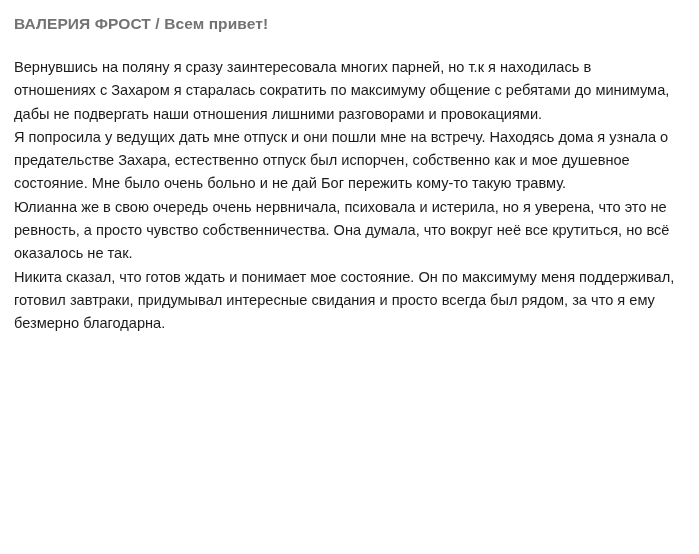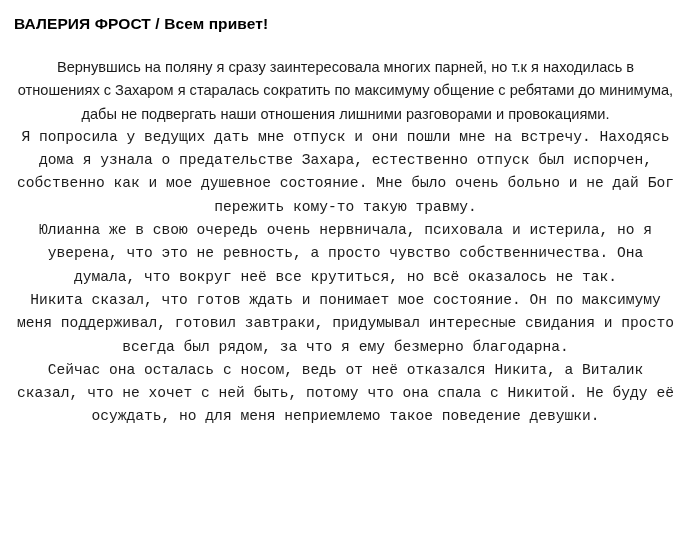--- a/index.html
+++ b/index.html
@@ -17,43 +17,41 @@
   .page {
     box-sizing: border-box;
     width: 699px;
     height: 554px;
     padding: 14px 18px 0 14px;
   }
   .article-title {
     font-size: 15.5px;
     font-weight: bold;
     line-height: 20px;
-    color: #000000;
+    color: #737373;
     margin: 0 0 22px 0;
     letter-spacing: 0.1px;
   }
   .article-body {
     font-size: 14.6px;
     line-height: 23.3px;
     color: #1b1b1b;
   }
   .article-body p {
     margin: 0 4px 0 0;
-    text-align: center;
+    text-align: left;
   }
   .article-body p + p {
     margin-top: 0px;
-    font-family: Liberation Mono, monospace;
   }
 </style>
 </head>
 <body>
 
 <div class="page">
   <h1 class="article-title">ВАЛЕРИЯ ФРОСТ / Всем привет!</h1>
   <div class="article-body">
     <p>Вернувшись на поляну я сразу заинтересовала многих парней, но т.к я находилась в отношениях с Захаром я старалась сократить по максимуму общение с ребятами до минимума, дабы не подвергать наши отношения лишними разговорами и провокациями.</p>
     <p>Я попросила у ведущих дать мне отпуск и они пошли мне на встречу. Находясь дома я узнала о предательстве Захара, естественно отпуск был испорчен, собственно как и мое душевное состояние. Мне было очень больно и не дай Бог пережить кому-то такую травму.</p>
     <p>Юлианна же в свою очередь очень нервничала, психовала и истерила, но я уверена, что это не ревность, а просто чувство собственничества. Она думала, что вокруг неё все крутиться, но всё оказалось не так.</p>
     <p>Никита сказал, что готов ждать и понимает мое состояние. Он по максимуму меня поддерживал, готовил завтраки, придумывал интересные свидания и просто всегда был рядом, за что я ему безмерно благодарна.</p>
-    <p>Сейчас она осталась с носом, ведь от неё отказался Никита, а Виталик сказал, что не хочет с ней быть, потому что она спала с Никитой. Не буду её осуждать, но для меня неприемлемо такое поведение девушки.</p>
   </div>
 </div>
 
 </body></html>

